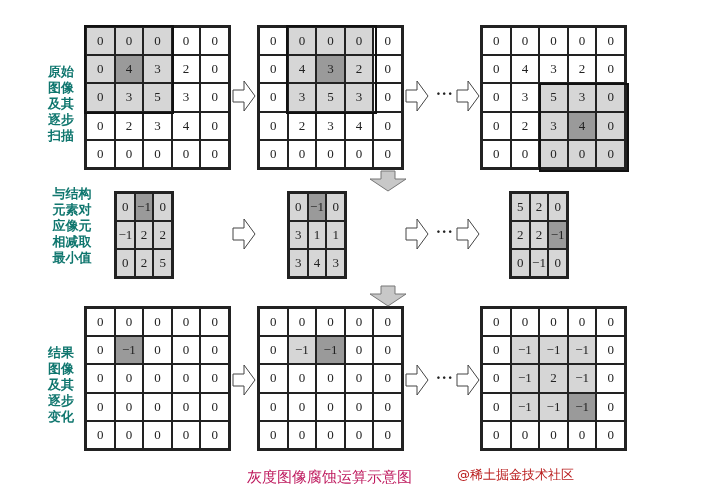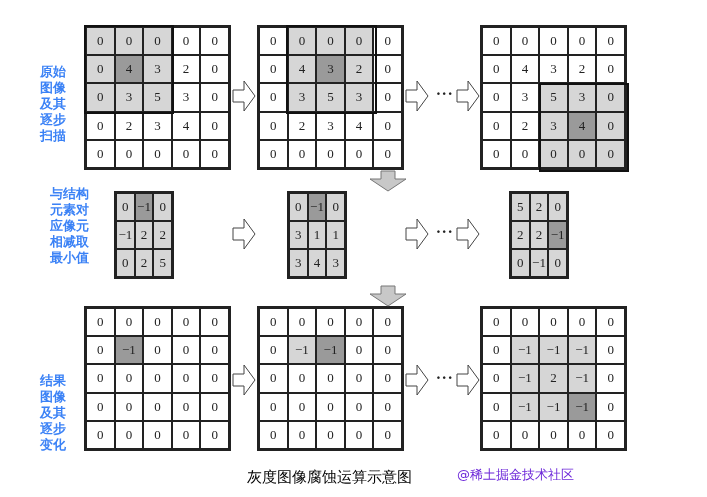--- a/index.html
+++ b/index.html
@@ -3,47 +3,47 @@
 <meta charset="utf-8">
 <style>
   html,body{margin:0;padding:0;background:#fff;}
   body{width:707px;height:497px;position:relative;overflow:hidden;font-family:"DejaVu Serif","Liberation Serif",serif;}
   .grid{position:absolute;border:2px solid #222;box-sizing:border-box;display:grid;}
   .g5{grid-template-columns:repeat(5,1fr);grid-template-rows:repeat(5,1fr);width:147px;height:145px;}
   .g3{grid-template-columns:repeat(3,1fr);grid-template-rows:repeat(3,1fr);width:60px;height:88px;}
   .cell{border:1px solid #222;display:flex;align-items:center;justify-content:center;font-size:13px;color:#222;background:#fff;font-family:"Liberation Serif",serif;}
   .cell.l{background:#d6d6d6;}
   .cell.d{background:#9a9a9a;}
-  .label{position:absolute;font-family:"DejaVu Sans",sans-serif;font-size:13px;line-height:16px;color:#3b82f6;font-weight:bold;width:42px;text-align:left;}
+  .label{position:absolute;font-family:"DejaVu Sans",sans-serif;font-size:13px;line-height:16px;color:#0f766e;font-weight:bold;width:42px;text-align:center;}
   .label span{display:block;}
   .arrow-r{position:absolute;width:24px;height:32px;}
   .arrow-d{position:absolute;width:38px;height:22px;}
   .dots{position:absolute;font-size:14px;letter-spacing:1px;color:#222;font-weight:bold;}
-  .caption{position:absolute;left:247px;top:468px;font-family:"DejaVu Sans",sans-serif;font-size:15px;color:#000000;}
-  .watermark{position:absolute;left:457px;top:466px;font-family:"DejaVu Sans",sans-serif;font-size:13px;color:#6d28d9;}
+  .caption{position:absolute;left:247px;top:468px;font-family:"DejaVu Sans",sans-serif;font-size:15px;color:#be185d;}
+  .watermark{position:absolute;left:457px;top:466px;font-family:"DejaVu Sans",sans-serif;font-size:13px;color:#b91c1c;}
   .hl{position:absolute;border:2px solid #111;box-sizing:border-box;pointer-events:none;}
 </style>
 </head>
 <body>
 
 <div class="label" style="left:40px;top:64px;">
   <span>原始</span>
   <span>图像</span>
   <span>及其</span>
   <span>逐步</span>
   <span>扫描</span>
 </div>
 <div class="label" style="left:50px;top:186px;width:44px;">
   <span>与结构</span>
   <span>元素对</span>
   <span>应像元</span>
   <span>相减取</span>
   <span>最小值</span>
 </div>
-<div class="label" style="left:40px;top:345px;margin-top:28px;">
+<div class="label" style="left:40px;top:345px;">
   <span>结果</span>
   <span>图像</span>
   <span>及其</span>
   <span>逐步</span>
   <span>变化</span>
 </div>
 
 <div id="grids">
     <div class="grid g5" style="left: 84px; top: 25px;">
       <div class="cell l">0</div>

